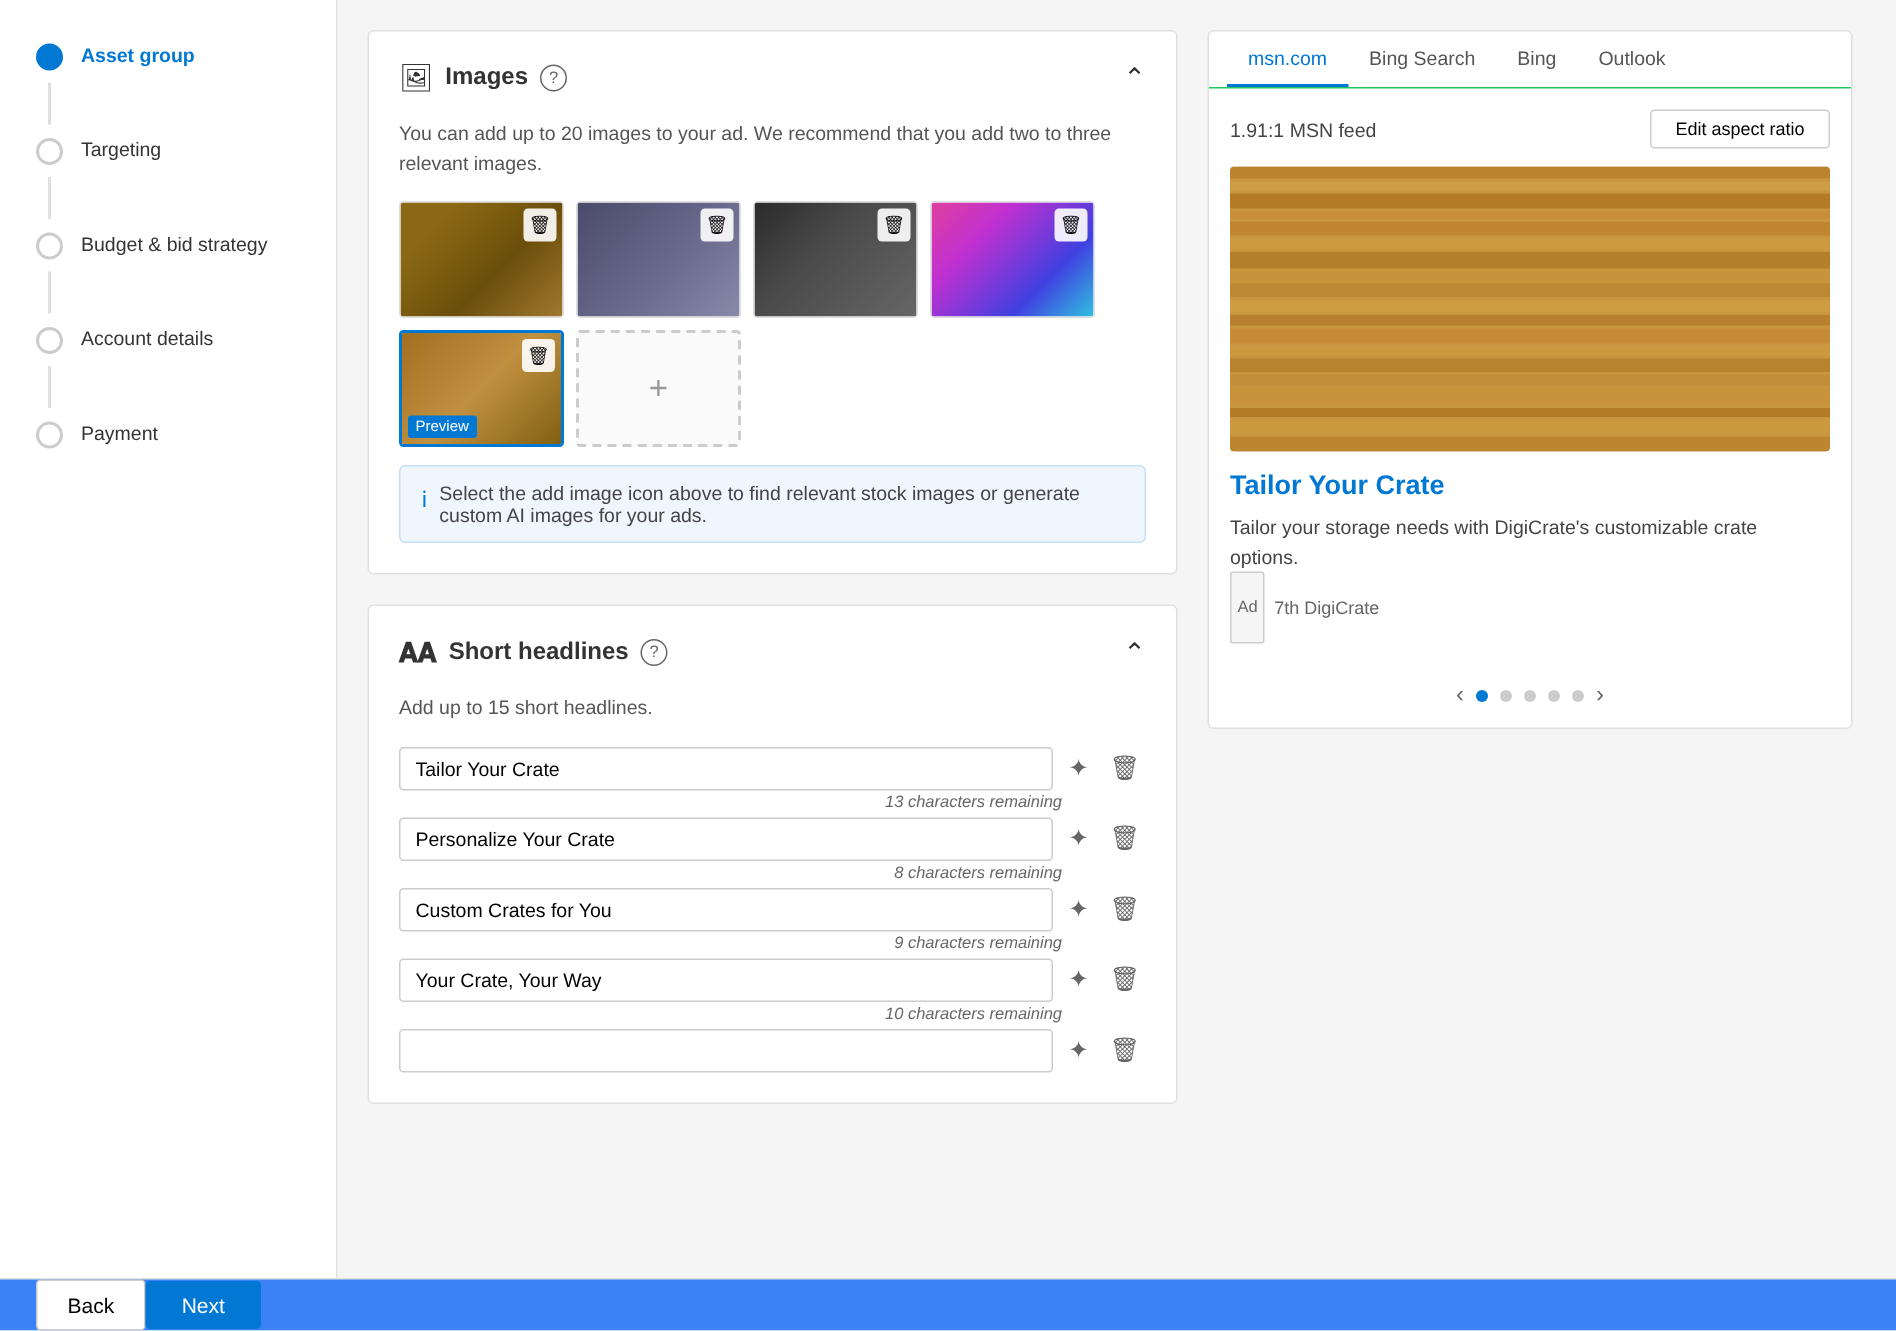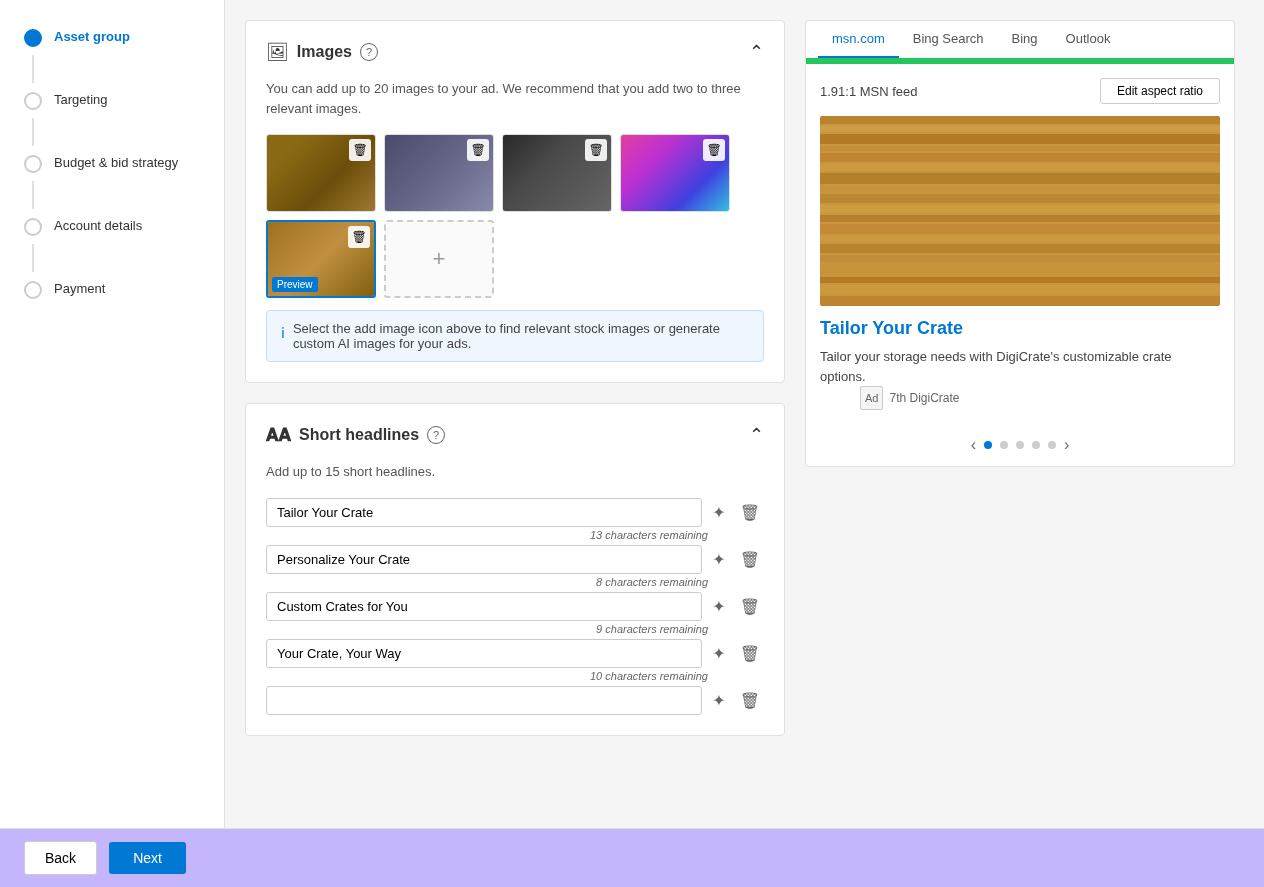--- a/index.html
+++ b/index.html
@@ -47,39 +47,39 @@
     .headline-list { display: flex; flex-direction: column; gap: 4px; }
     .headline-item { display: flex; flex-direction: column; gap: 2px; }
     .headline-input-row { display: flex; align-items: center; gap: 6px; }
     .headline-input { flex: 1; border: 1px solid #ccc; border-radius: 3px; padding: 6px 10px; font-size: 13px; outline: none; }
     .char-remaining { font-size: 11px; color: #666; text-align: right; padding-right: 56px; font-style: italic; }
     .action-btn { background: none; border: none; cursor: pointer; color: #666; font-size: 16px; padding: 4px; display: flex; align-items: center; }
 
     
     .right-panel { width: 430px; flex-shrink: 0; }
     .preview-card { background: #fff; border: 1px solid #e0e0e0; border-radius: 4px; overflow: hidden; }
-    .preview-tabs { display: flex; border-bottom: 6px solid #22c55e; padding: 0 12px; }
+    .preview-tabs { display: flex; border-bottom: 1px solid #22c55e; padding: 0 12px; }
     .preview-tab { padding: 10px 14px; font-size: 13px; cursor: pointer; color: #555; border-bottom: 2px solid transparent; }
     .preview-tab.active { color: #0078d4; border-bottom-color: #0078d4; font-weight: 500; }
     .preview-content { padding: 14px; }
     .aspect-row { display: flex; align-items: center; justify-content: space-between; margin-bottom: 12px; }
     .aspect-label { font-size: 13px; color: #444; }
     .edit-aspect-btn { border: 1px solid #ccc; background: #fff; padding: 5px 16px; font-size: 12px; cursor: pointer; border-radius: 3px; }
     .ad-title { color: #0078d4; font-size: 18px; font-weight: 600; margin: 12px 0 8px; }
     .ad-desc { font-size: 13px; color: #444; line-height: 1.5; }
     .ad-footer { display: flex; align-items: center; gap: 6px; font-size: 12px; color: #666; }
-    .ad-badge { background: #f5f5f5; border: 1px solid #ccc; border-radius: 2px; padding: 5px 4px; font-size: 11px; margin-left: 40px; }
+    .ad-badge { background: #f5f5f5; border: 1px solid #ccc; border-radius: 2px; padding: 17px 4px; font-size: 11px; }
     .carousel-dots { display: flex; align-items: center; justify-content: center; gap: 8px; padding: 12px 0; }
     .dot { width: 8px; height: 8px; border-radius: 50%; background: #ccc; cursor: pointer; }
     .dot.active { background: #0078d4; }
     .carousel-arrow { background: none; border: none; font-size: 16px; cursor: pointer; color: #666; }
     .preview-note { font-size: 12px; color: #666; padding: 10px 14px; line-height: 1.5; }
 
     
-    .footer { background: #c4b5fd; border-top: 1px solid #e0e0e0; padding: 12px 24px; display: flex; gap: 12px; align-items: center; }
+    .footer { background: #3b82f6; border-top: 1px solid #e0e0e0; padding: 0 24px; display: flex; align-items: center; }
     .btn-back { border: 1px solid #ccc; background: #fff; padding: 8px 20px; border-radius: 3px; cursor: pointer; font-size: 14px; }
     .btn-next { border: none; background: #0078d4; color: #fff; padding: 8px 24px; border-radius: 3px; cursor: pointer; font-size: 14px; font-weight: 500; }
 
     
     .crate-img-bg {
       width: 100%; height: 190px; border-radius: 3px;
       background: repeating-linear-gradient(0deg, #b8860b 0px, #c8963e 4px, #d4a060 8px, #c07828 12px, #b07020 16px),
                   repeating-linear-gradient(90deg, rgba(0,0,0,0.1) 0px, transparent 3px, rgba(0,0,0,0.05) 6px);
     }
 

